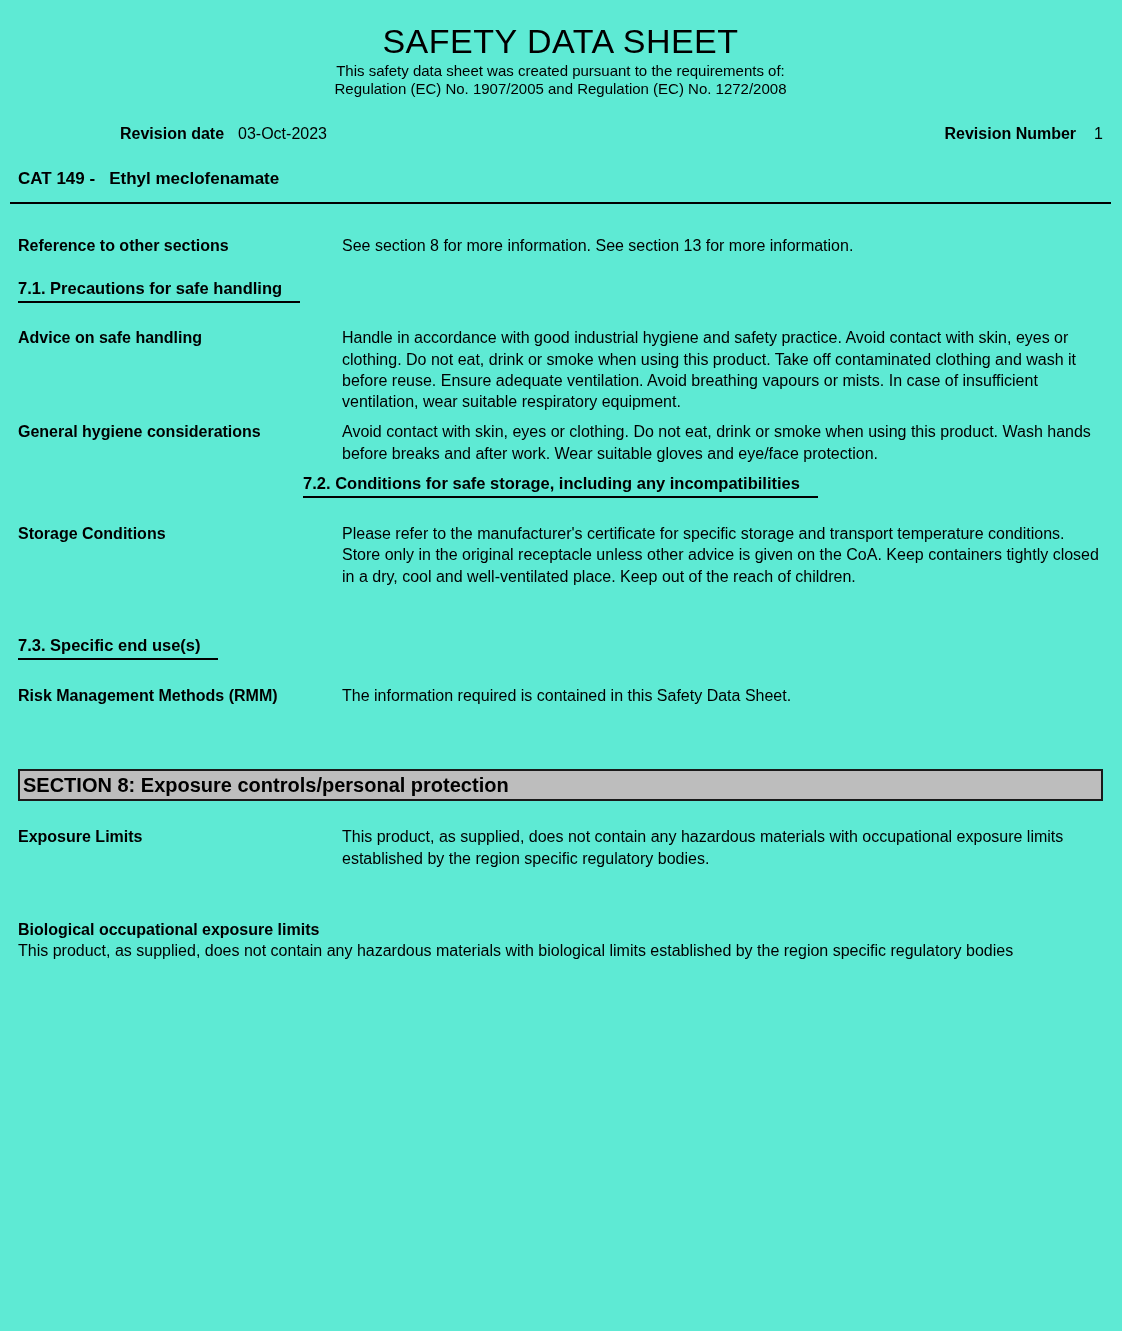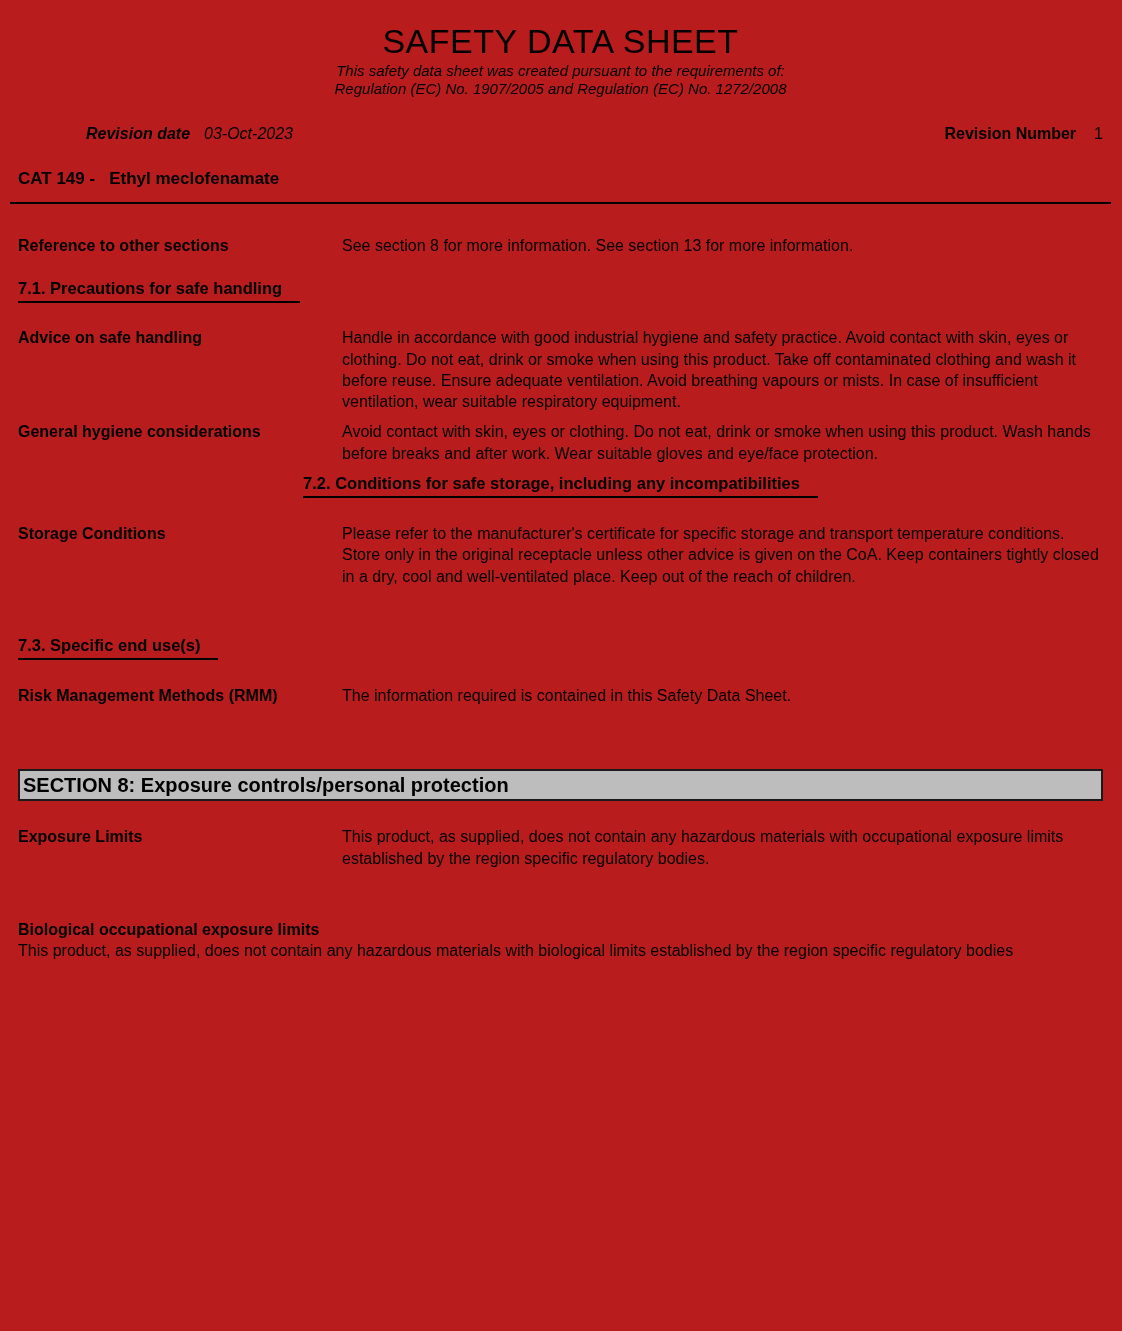--- a/index.html
+++ b/index.html
@@ -8,45 +8,44 @@
     width: 1122px;
     min-height: 1331px;
     font-family: "Liberation Sans", "DejaVu Sans", sans-serif;
     color: #000000;
     -webkit-font-smoothing: antialiased;
   }
   .page {
     width: 1122px;
     min-height: 1331px;
     padding: 22px 19px 40px 18px;
-    background: #b91c1c;
+    background: #5eead4;
   }
   
   .doc-title {
     text-align: center;
     font-size: 34px;
     font-weight: 400;
     line-height: 38px;
     letter-spacing: 0.5px;
   }
   .doc-subtitle {
     text-align: center;
     font-size: 15px;
     line-height: 18px;
     margin-top: 2px;
-    font-style: italic;
   }
   .revision-row {
     display: flex;
     justify-content: space-between;
     align-items: baseline;
     margin-top: 27px;
     font-size: 16px;
   }
-  .revision-left { margin-left: 68px; font-style: italic; }
+  .revision-left { margin-left: 102px; }
   .lbl-b { font-weight: 700; }
   .gap14 { display: inline-block; width: 14px; }
   .gap18 { display: inline-block; width: 18px; }
   .product-line {
     margin-top: 26px;
     font-size: 17px;
     font-weight: 700;
   }
   .top-rule {
     border: none;

